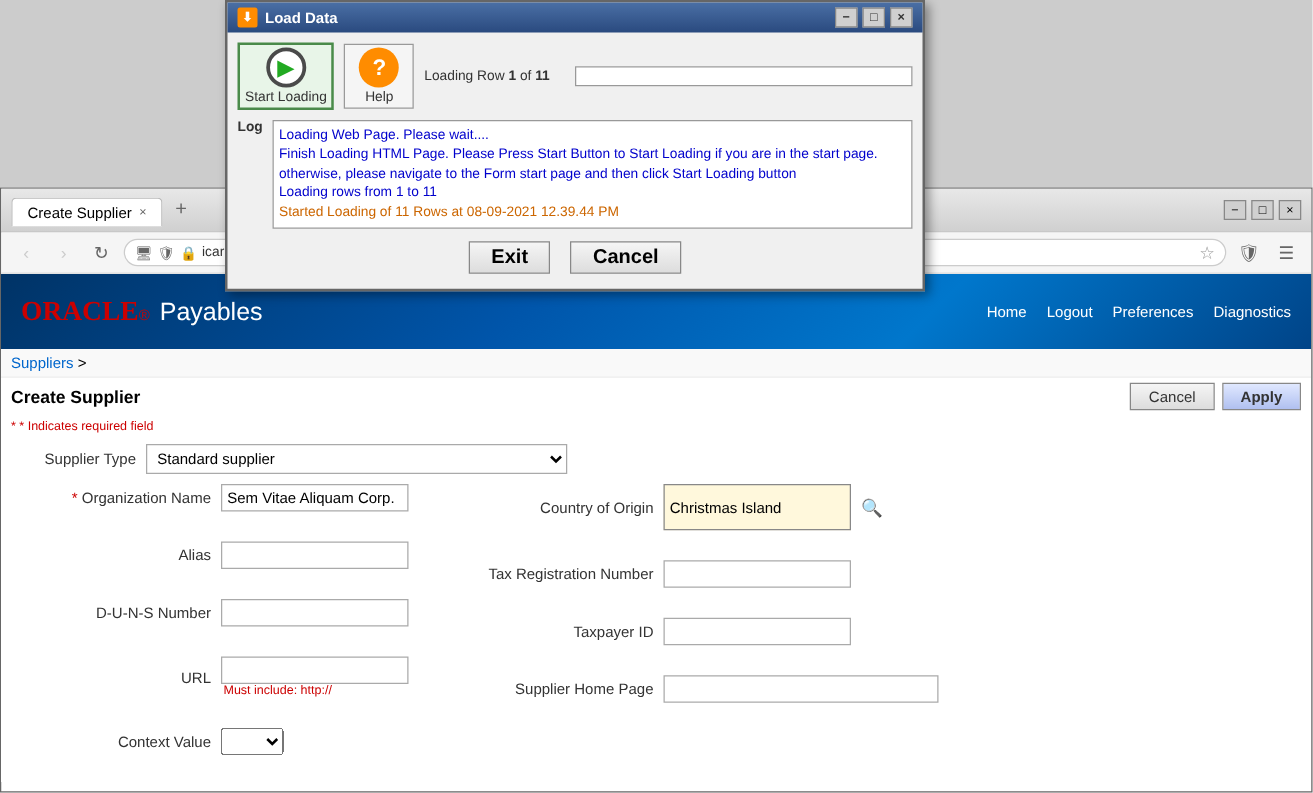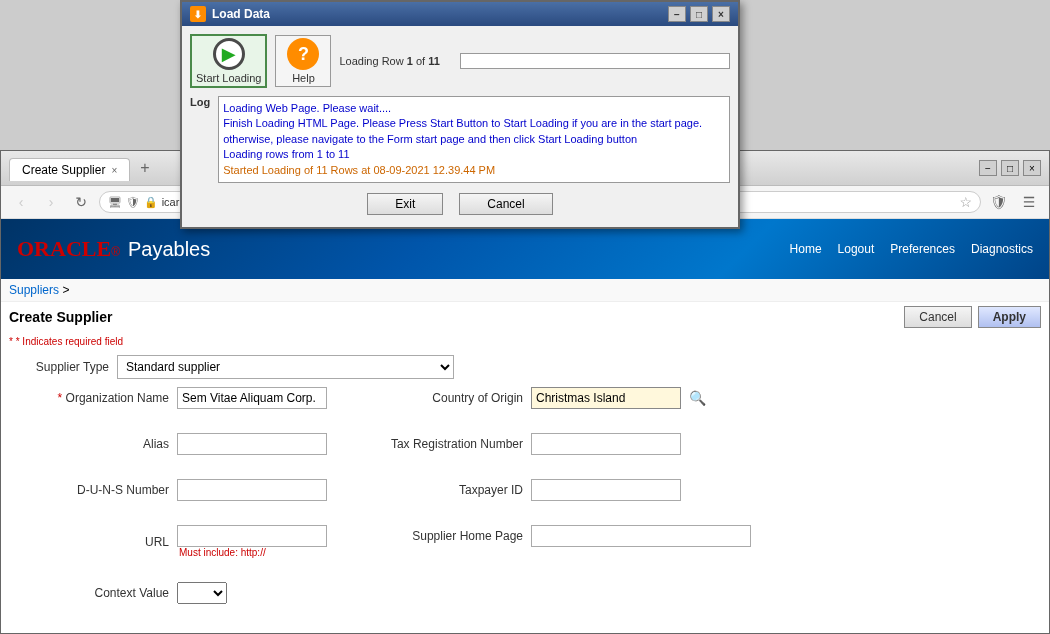--- a/index.html
+++ b/index.html
@@ -146,25 +146,26 @@
     }
     .log-box .log-blue { color: #0000cc; }
     .log-box .log-orange { color: #cc6600; }
     .load-data-footer {
       display: flex;
       justify-content: center;
       gap: 16px;
       padding: 4px 0;
     }
     .dialog-btn {
-      padding: 3px 27px;
+      padding: 3px 17px;
       border: 1px solid #888;
       background: linear-gradient(to bottom, #f5f5f5, #ddd);
       cursor: pointer;
-      font-size: 12px;
+      font-size: 16px;
+      font-weight: bold;
     }
 
     
     .browser-window {
       position: absolute;
       top: 150px; left: 0;
       width: 1050px;
       height: 484px;
       background: white;
       border: 1px solid #666;
@@ -554,21 +555,21 @@
             <select class="context-value-select">
               <option></option>
             </select>
           </div>
         </div>
 
         <div class="form-right" style="margin-left:40px;">
 
           <div class="form-row">
             <label class="form-label" style="min-width:140px; text-align:right;">Country of Origin</label>
-            <input class="form-input-country" type="text" value="Christmas Island" style="background: rgb(255, 248, 220); border: 1px solid rgb(136, 136, 136); padding: 2px 4px; height: 22px; font-size: 12px; width: 150px;">
+            <input class="form-input-country" type="text" value="Christmas Island" style="background: rgb(255, 248, 220); border: 1px solid rgb(136, 136, 136); padding: 2px 4px; height: 37px; font-size: 12px; width: 150px;">
             <span class="search-icon-btn">🔍</span>
           </div>
 
           <div class="form-row">
             <label class="form-label" style="min-width:140px; text-align:right;">Tax Registration Number</label>
             <input class="form-input form-input-med" type="text" style="">
           </div>
 
           <div class="form-row">
             <label class="form-label" style="min-width:140px; text-align:right;">Taxpayer ID</label>

